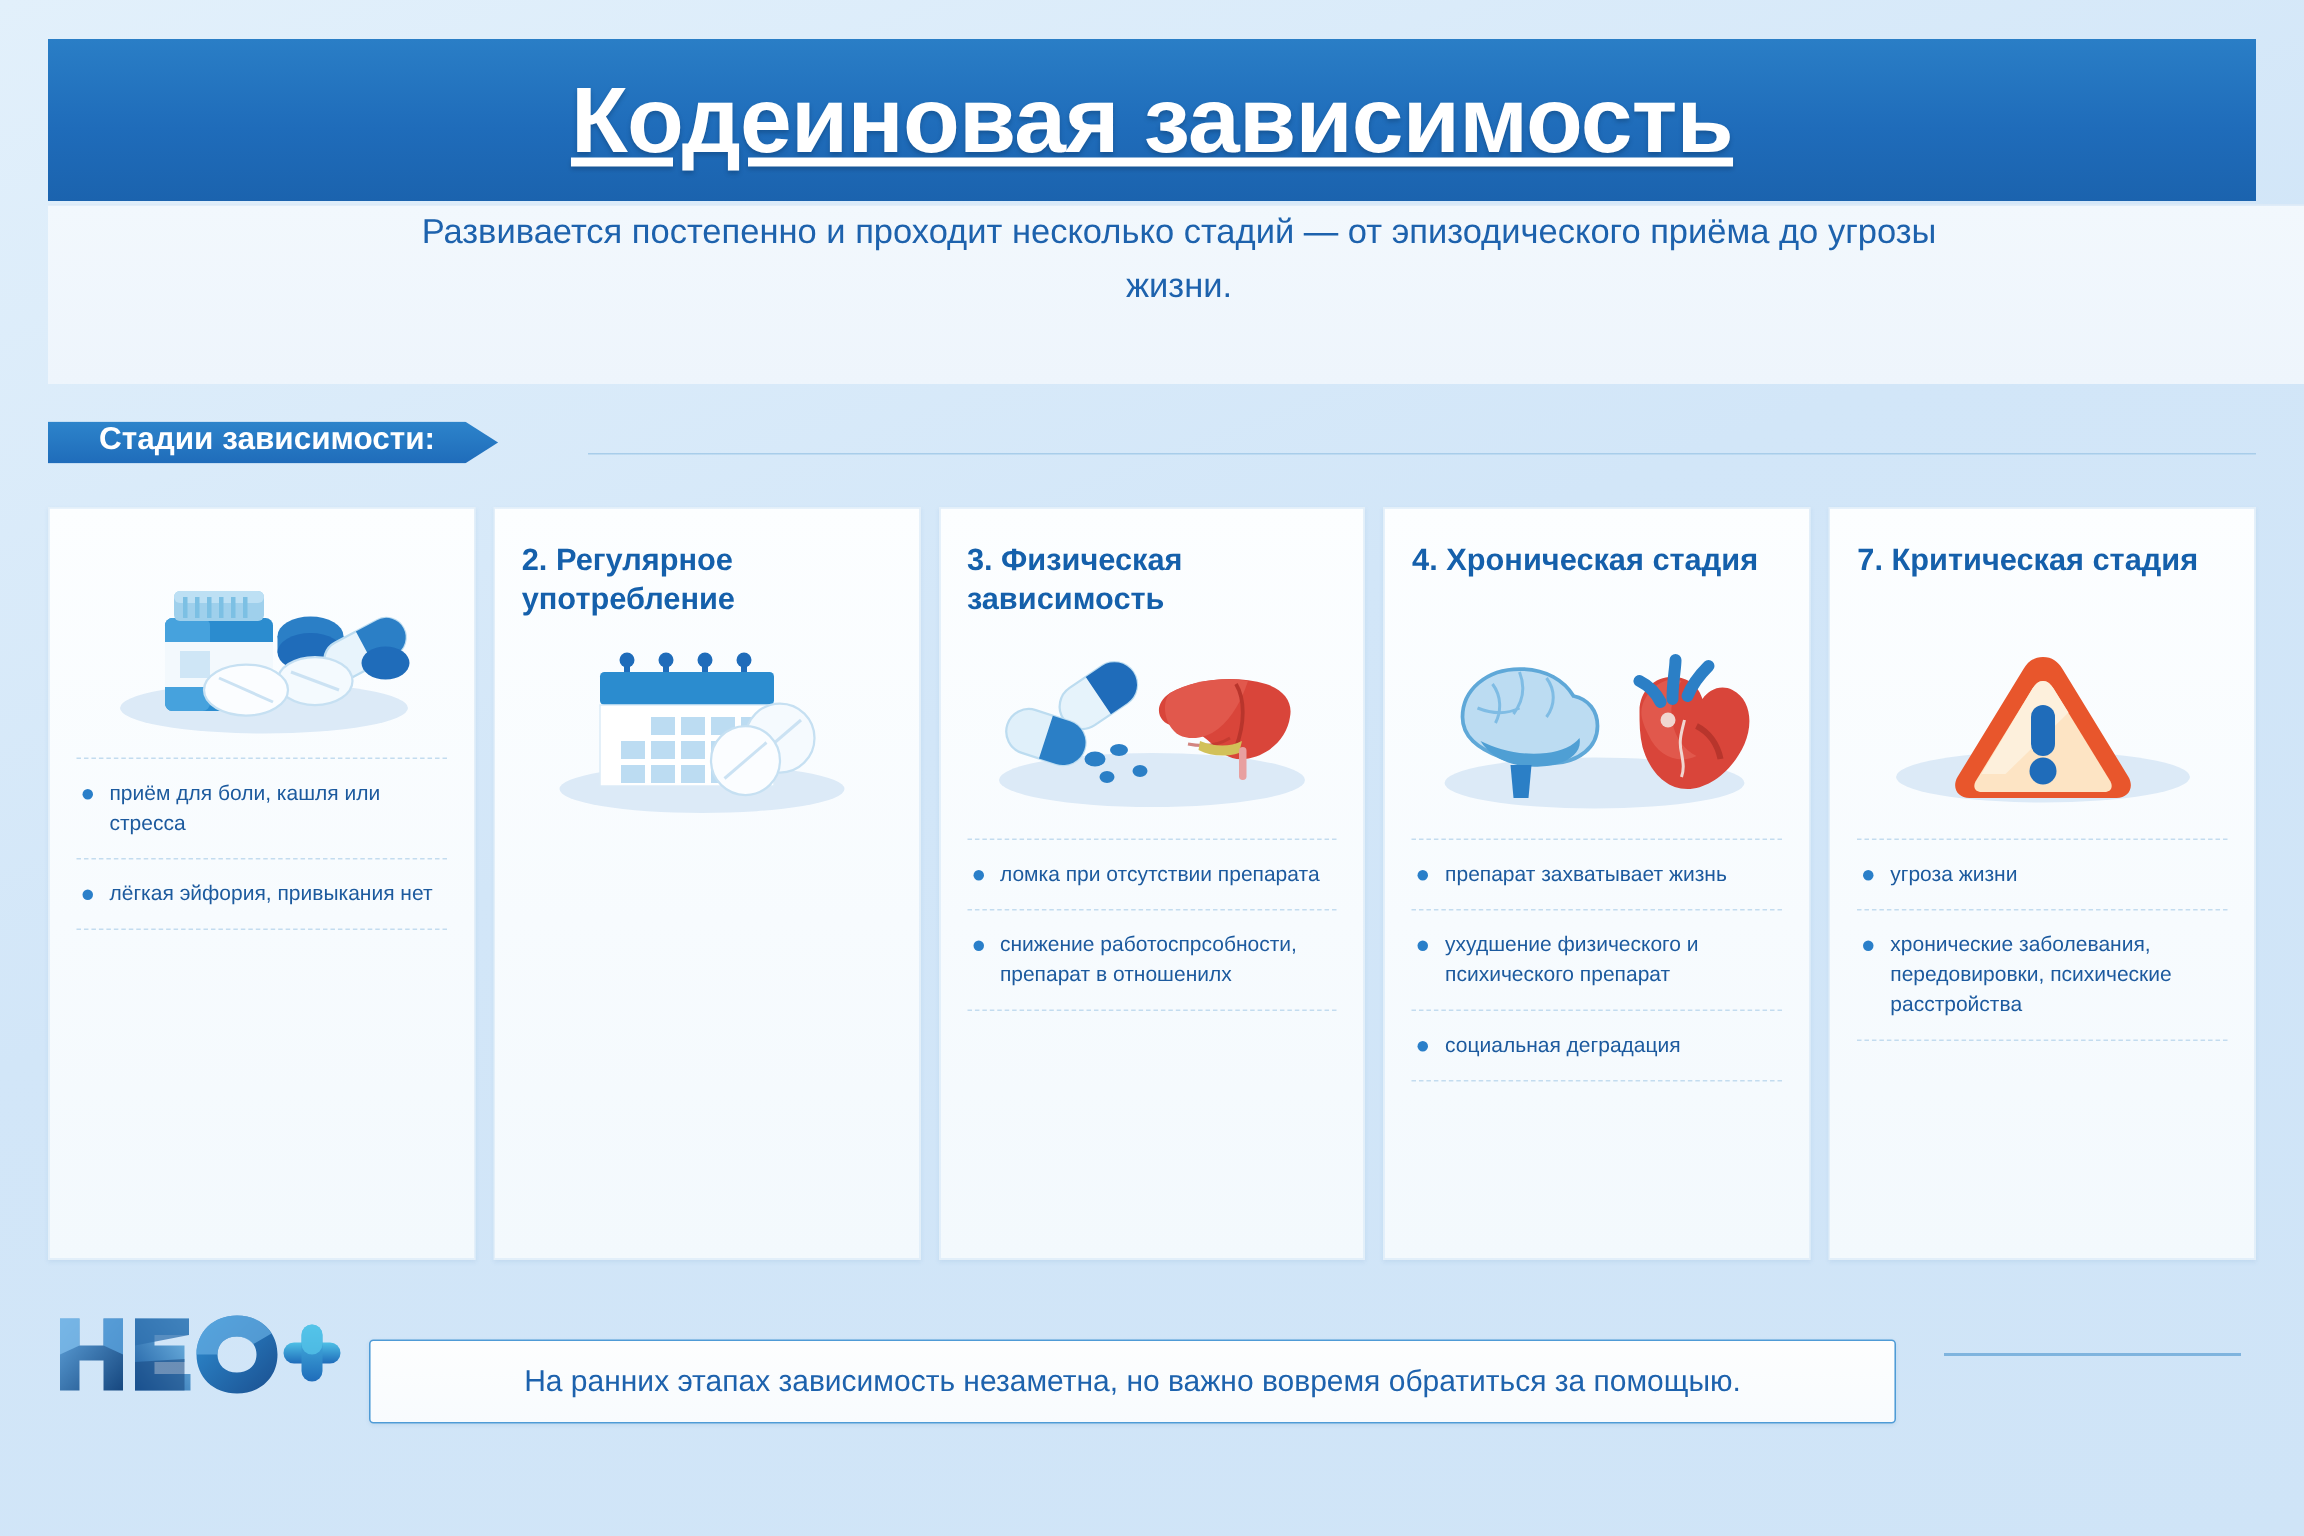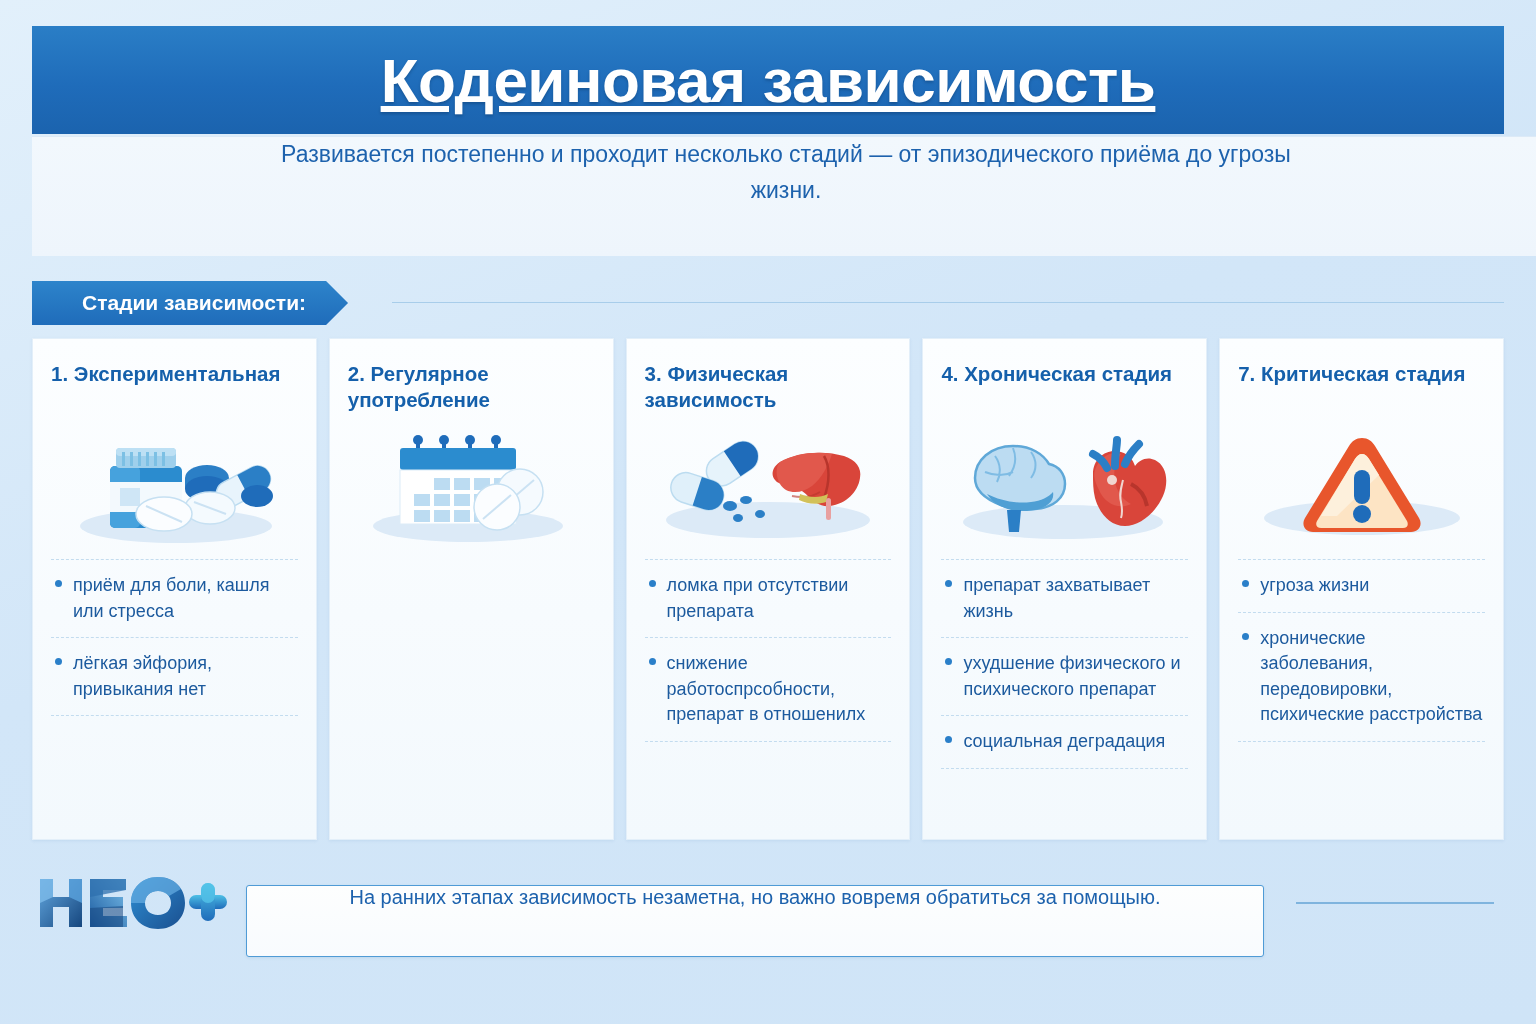--- a/index.html
+++ b/index.html
@@ -70,25 +70,24 @@
   .section-banner-wrap {
     position: absolute;
     left: 32px;
     top: 281px;
     width: 1472px;
     height: 44px;
   }
   .section-banner {
     position: absolute;
     left: 0; top: 0;
-    height: 44px;
-    padding: 0 42px 0 50px;
+    height: 28px;
+    padding: 0 42px 0 34px;
     background: linear-gradient(180deg, #2d84cb 0%, #1f6cba 100%);
     display: flex;
-    align-items: center;
     clip-path: polygon(0 0, calc(100% - 22px) 0, 100% 50%, calc(100% - 22px) 100%, 0 100%);
   }
   .section-banner span {
     color: #ffffff;
     font-size: 21px;
     font-weight: bold;
     white-space: nowrap;
   }
   .banner-rule {
     position: absolute;
@@ -136,21 +135,21 @@
   }
   .icon-area svg { display: block; }
 
   
   .bullets { list-style: none; }
   .bullets li {
     position: relative;
     padding: 13px 2px 13px 22px;
     border-top: 1px dashed #c3dcef;
     color: #1c5a9e;
-    font-size: 18px;
+    font-size: 14px;
     line-height: 1.42;
   }
   .bullets li:last-child { border-bottom: 1px dashed #c3dcef; }
   .bullets li::before {
     content: "";
     position: absolute;
     left: 4px;
     top: 20px;
     width: 7px;
     height: 7px;
@@ -171,27 +170,27 @@
   .logo {
     width: 200px;
     height: 62px;
     flex: 0 0 200px;
     display: flex;
     align-items: center;
     justify-content: center;
   }
   .footer-box {
     flex: 0 0 1018px;
-    height: 72px;
+    height: 56px;
     margin-left: 14px;
     background: linear-gradient(180deg, #fdfefe 0%, #f8fbfe 100%);
     border: 1.5px solid #4f9bd6;
     border-radius: 3px;
     display: flex;
-    align-items: flex-start;
+    align-items: center;
     justify-content: center;
     box-shadow: 0 1px 3px rgba(60,120,175,0.12);
     padding: 0 24px;
     margin-top: 36px;
   }
   .footer-box p {
     color: #1d62ad;
     font-size: 20px;
     text-align: center;
   }
@@ -219,21 +218,20 @@
   <div class="section-banner-wrap">
     <div class="banner-rule"></div>
     <div class="section-banner">
       <span>Стадии зависимости:</span>
     </div>
   </div>
 
   <div class="cards">
 
     <div class="card">
-      <div class="card-title">1. Экспериментальная</div>
       <div class="icon-area">
         <svg width="240" height="126" viewBox="0 0 240 126">
           <ellipse cx="122" cy="104" rx="96" ry="17" fill="#dceaf7"></ellipse>
 
           <rect x="56" y="44" width="72" height="62" rx="5" fill="#2b8ccf"></rect>
           <rect x="56" y="44" width="30" height="62" rx="5" fill="#46a2dd"></rect>
           <rect x="56" y="60" width="72" height="30" fill="#ffffff"></rect>
           <rect x="56" y="60" width="72" height="30" fill="#f3f9fd"></rect>
           <rect x="66" y="66" width="20" height="18" fill="#cfe6f6"></rect>
           <rect x="62" y="26" width="60" height="20" rx="4" fill="#9fd0ec"></rect>

